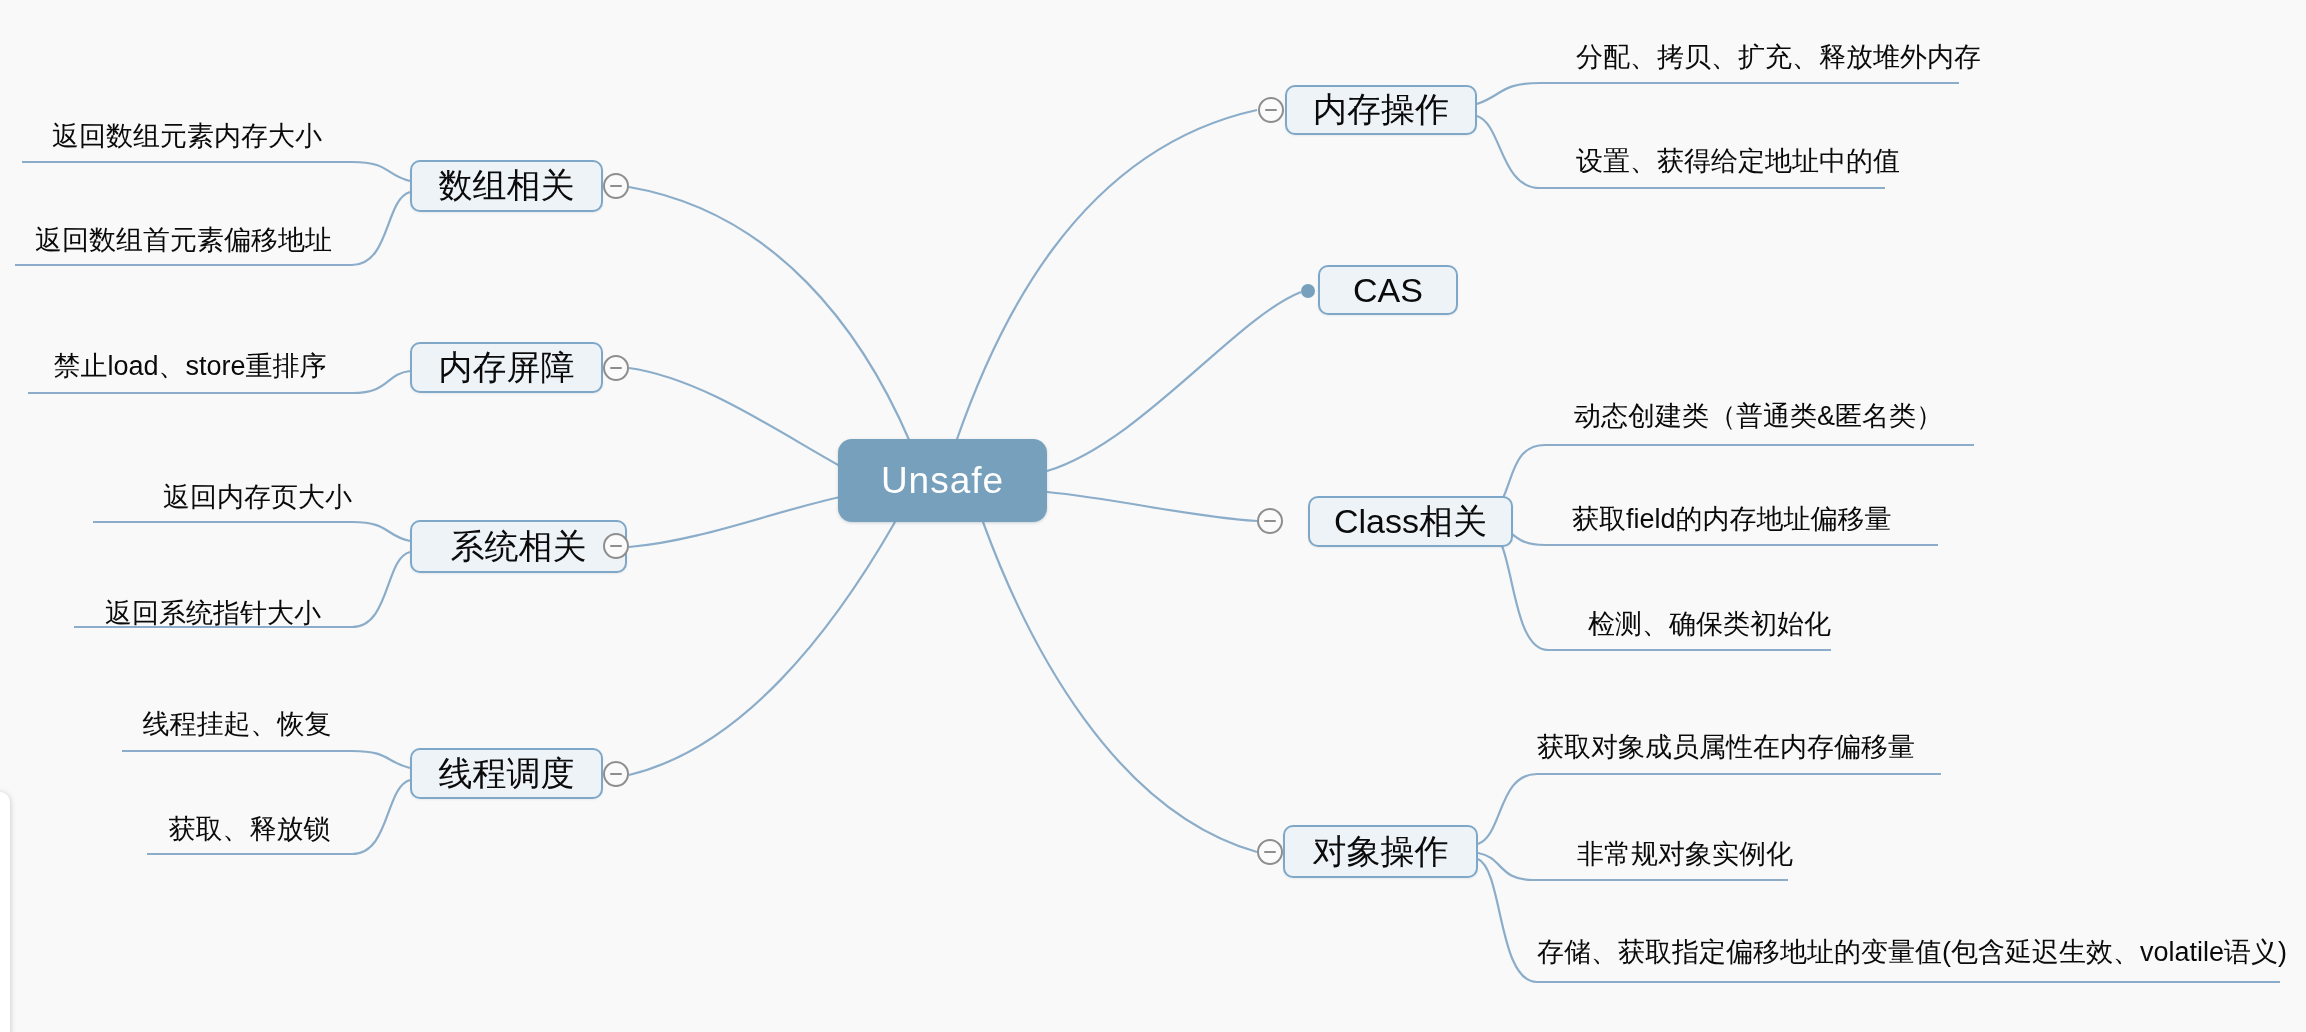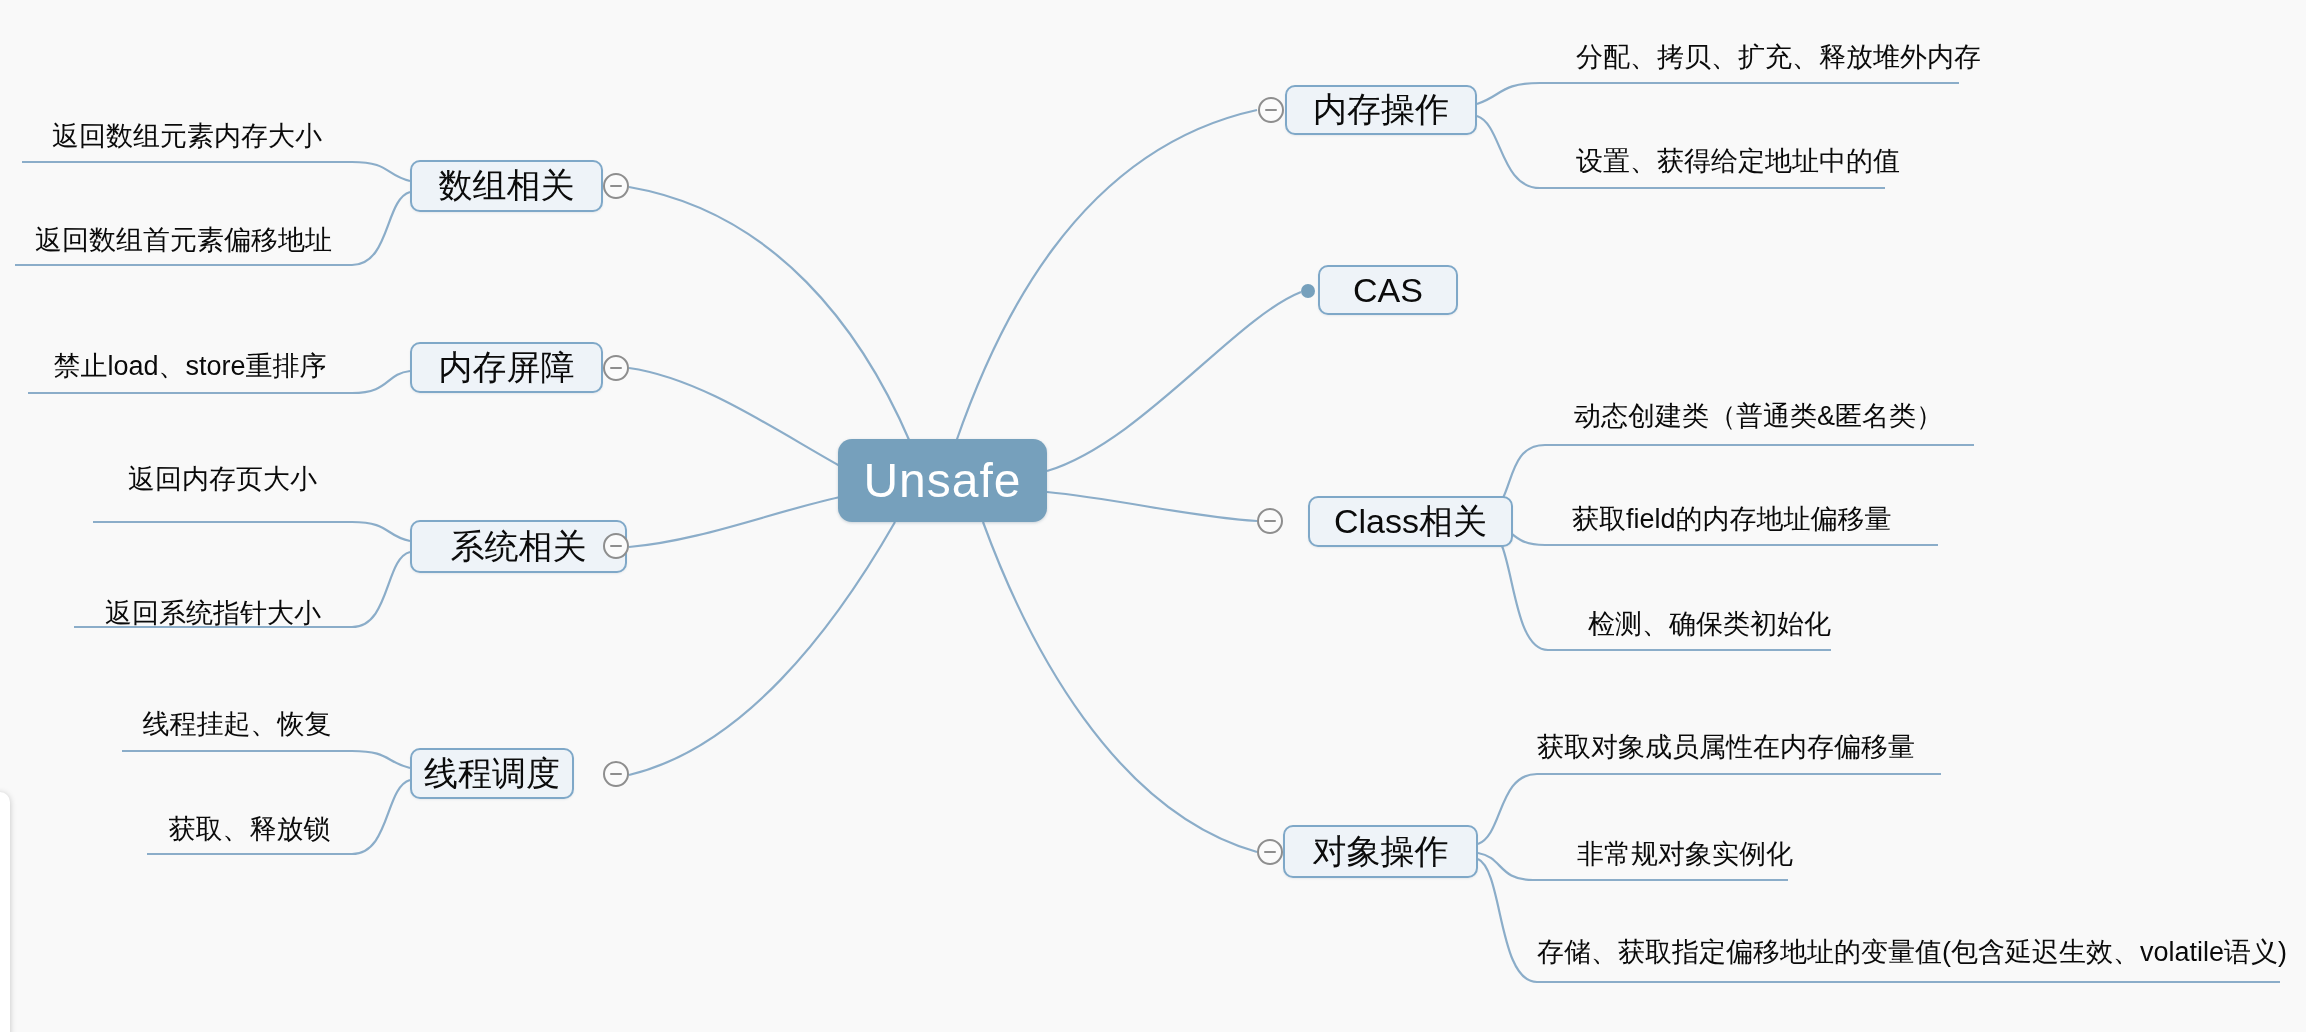--- a/index.html
+++ b/index.html
@@ -24,21 +24,21 @@
     font-size:34px;color:#0b0b0b;
     box-shadow:0 1px 2px rgba(70,100,130,0.10);
     cursor:pointer;
     white-space:nowrap;
   }
   .node.root{
     background:#76a0bc;
     border:none;
     border-radius:14px;
     color:#ffffff;
-    font-size:48px;
+    font-size:37px;
     letter-spacing:1px;
     box-shadow:0 1px 3px rgba(60,90,120,0.25);
   }
   .collapse{
     position:absolute;width:26px;height:26px;
     box-sizing:border-box;
     background:#fbfbfb;
     border:2px solid #8e8e8e;
     border-radius:50%;
     display:flex;align-items:center;justify-content:center;
@@ -125,42 +125,42 @@
   <div class="node" style="left:410px;top:342px;width:193px;height:51px;">内存屏障</div>
   <div class="collapse" style="left:603px;top:355px;">
     <span class="minus"></span>
   </div>
 
   <div class="node" style="left:410px;top:520px;width:217px;height:53px;">系统相关</div>
   <div class="collapse" style="left:603px;top:533px;">
     <span class="minus"></span>
   </div>
 
-  <div class="node" style="left:410px;top:748px;width:164px;height:51px;">线程调度</div>
+  <div class="node" style="left:410px;top:748px;width:193px;height:51px;">线程调度</div>
   <div class="collapse" style="left:603px;top:761px;">
     <span class="minus"></span>
   </div>
 
   <div class="leaf right" style="left:1576px;top:41px;">分配、拷贝、扩充、释放堆外内存</div>
   <div class="leaf right" style="left:1576px;top:145px;">设置、获得给定地址中的值</div>
 
   <div class="leaf right" style="left:1574px;top:400px;">动态创建类（普通类&amp;匿名类）</div>
   <div class="leaf right" style="left:1572px;top:503px;">获取field的内存地址偏移量</div>
   <div class="leaf right" style="left:1588px;top:608px;">检测、确保类初始化</div>
 
   <div class="leaf right" style="left:1537px;top:731px;">获取对象成员属性在内存偏移量</div>
   <div class="leaf right" style="left:1577px;top:838px;">非常规对象实例化</div>
   <div class="leaf right" style="left:1537px;top:936px;">存储、获取指定偏移地址的变量值(包含延迟生效、volatile语义)</div>
 
   <div class="leaf left" style="left:22px;top:120px;width:330px;">返回数组元素内存大小</div>
   <div class="leaf left" style="left:15px;top:224px;width:337px;">返回数组首元素偏移地址</div>
 
   <div class="leaf left" style="left:28px;top:350px;width:324px;">禁止load、store重排序</div>
 
-  <div class="leaf left" style="left:93px;top:463px;width:259px;">返回内存页大小</div>
+  <div class="leaf left" style="left:93px;top:481px;width:259px;text-align:right;">返回内存页大小</div>
   <div class="leaf left" style="left:74px;top:585px;width:278px;margin-top:12px;">返回系统指针大小</div>
 
   <div class="leaf left" style="left:122px;top:708px;width:230px;">线程挂起、恢复</div>
   <div class="leaf left" style="left:147px;top:813px;width:205px;">获取、释放锁</div>
 
   <div class="clipped-panel"></div>
 
 </div>
 
 </body></html>

